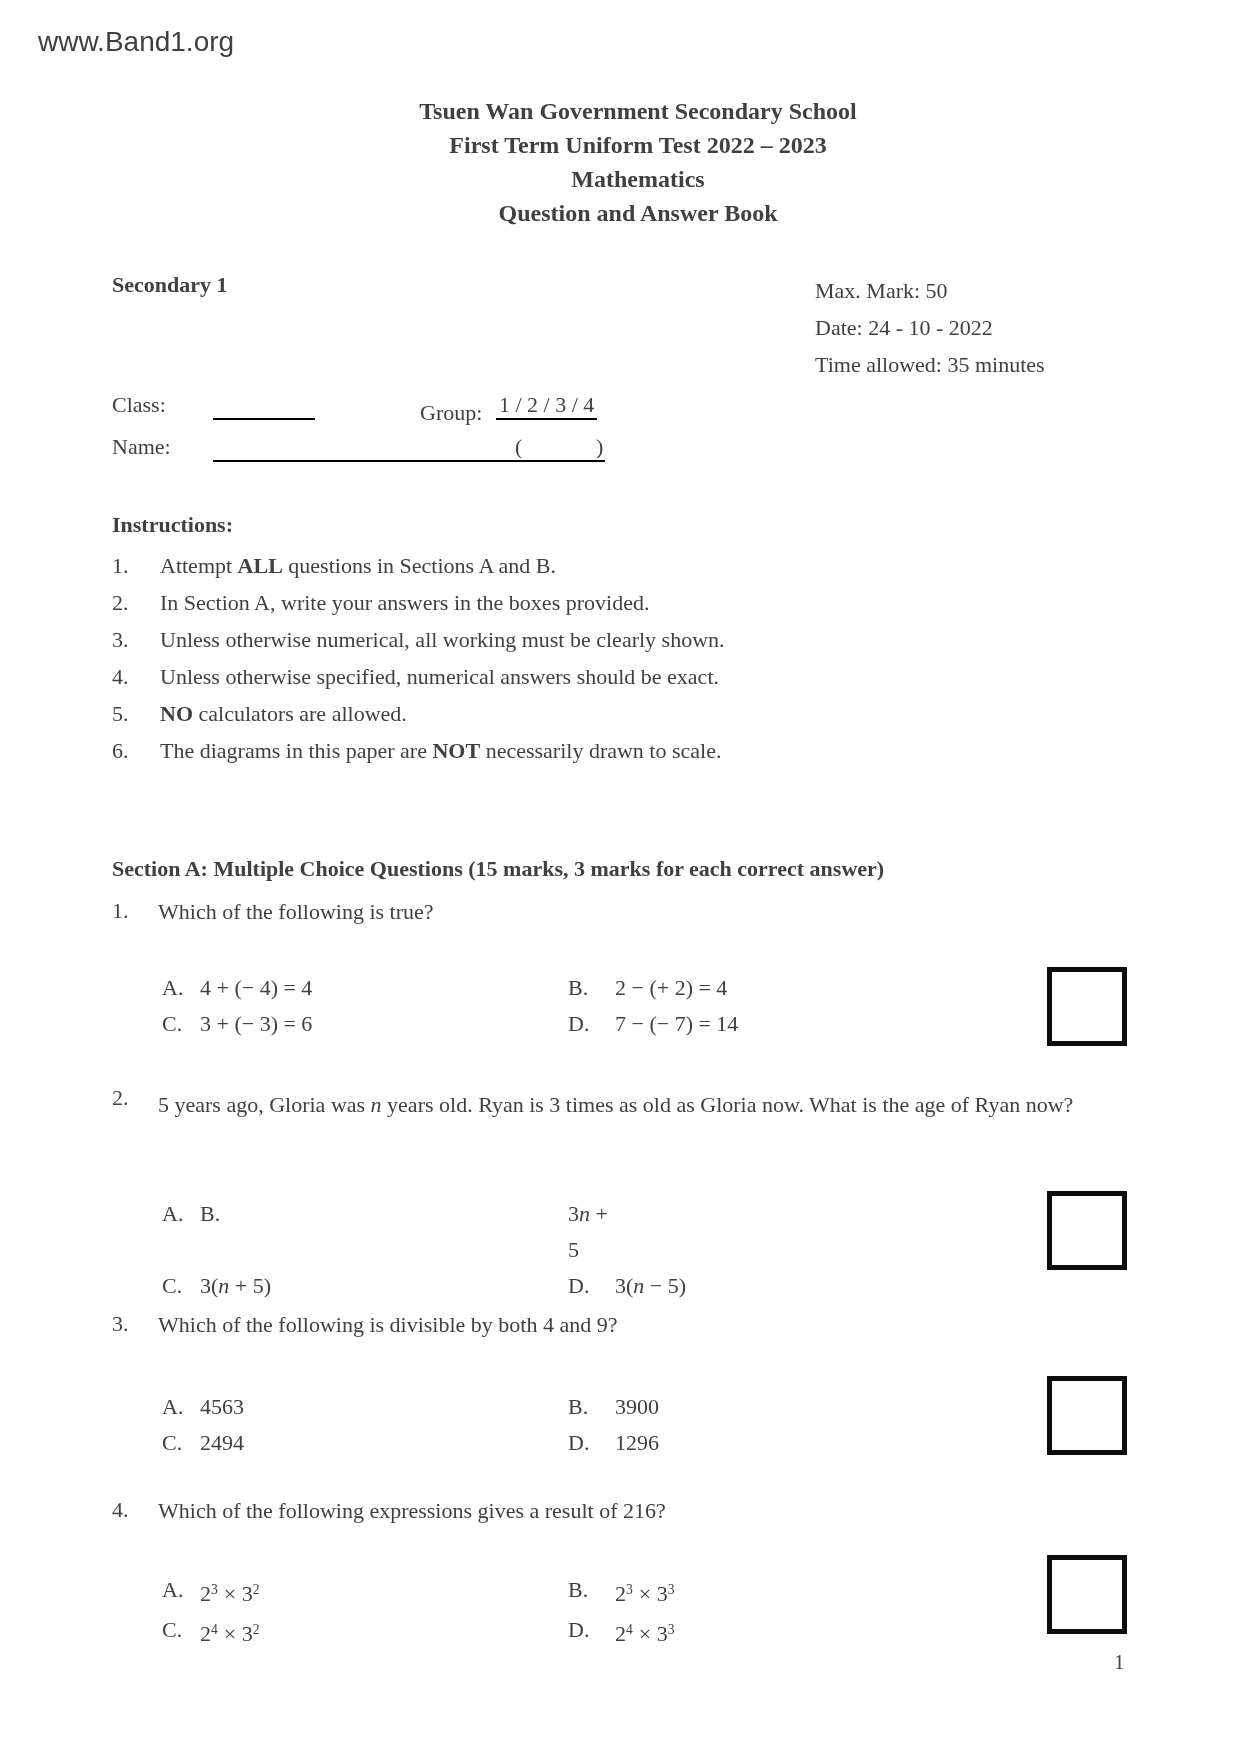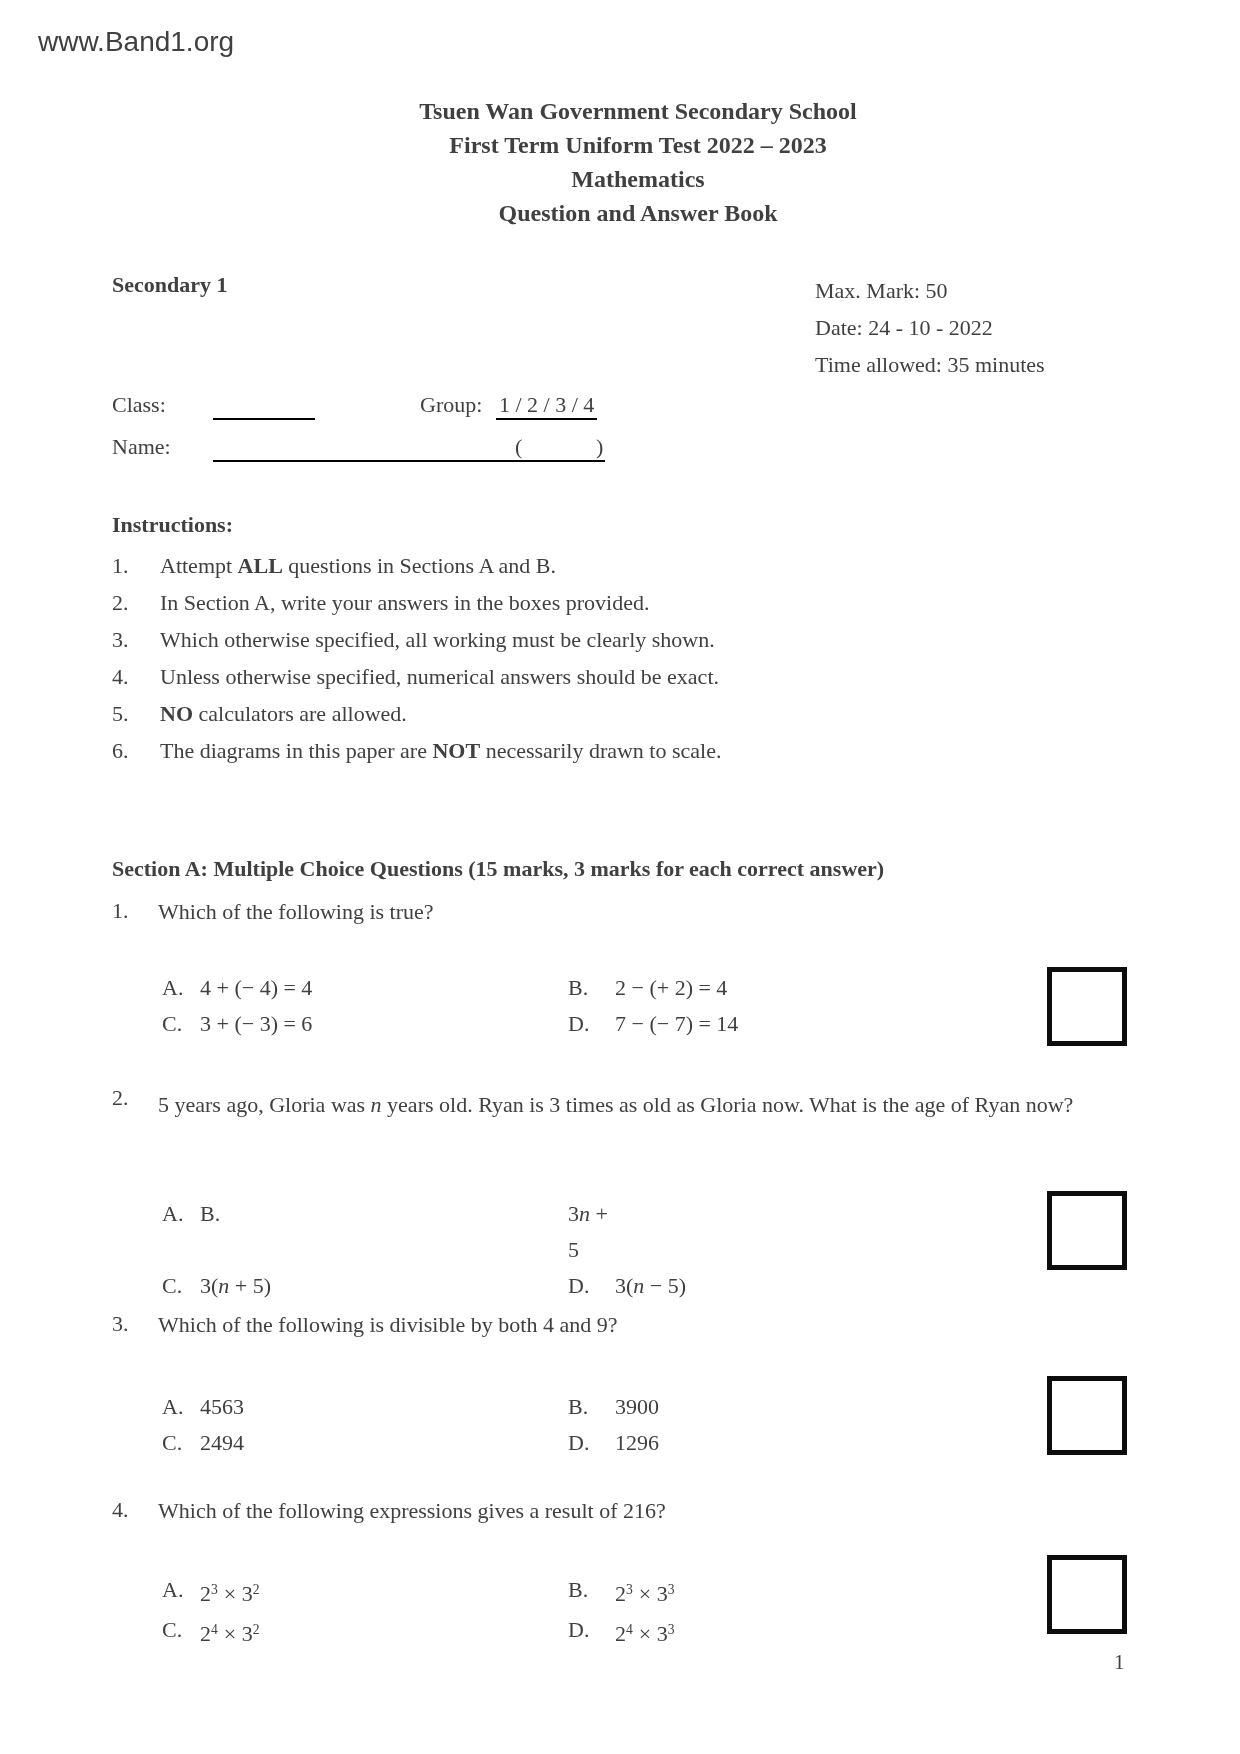--- a/index.html
+++ b/index.html
@@ -31,21 +31,21 @@
   }
 
   .info-left  { left: 112px; top: 272px; font-size: 22px; font-weight: bold; }
   .info-right { left: 815px; top: 272px; font-size: 22px; line-height: 37px; }
 
   .fill-row { font-size: 22px; height: 32px; }
   .class-row { left: 112px; top: 392px; width: 1016px; }
   .name-row  { left: 112px; top: 434px; width: 1016px; }
   .blank-line { border-bottom: 2px solid #000; height: 26px; }
   .class-blank { left: 101px; top: 0; width: 102px; }
-  .group-label { left: 308px; top: 0; }
+  .group-label { left: 308px; top: 8px; }
   .group-value { left: 384px; top: 0; border-bottom: 2px solid #000; padding: 0 3px; height: 26px; }
   .name-blank { left: 101px; top: 0; width: 392px; }
   .paren-open  { position: absolute; left: 302px; top: 0; }
   .paren-close { position: absolute; left: 383px; top: 0; }
 
   .instructions-heading { left: 112px; top: 512px; font-size: 22px; font-weight: bold; }
   .instructions { left: 112px; top: 547px; font-size: 22px; }
   .ins-row { display: flex; line-height: 37px; }
   .ins-num { width: 48px; flex: 0 0 48px; }
 
@@ -121,21 +121,21 @@
     </div>
     <div class="ins-row">
       <span class="ins-num">2.</span>
       <span><span>In Section A, write your answers in the boxes provided.</span></span>
     </div>
     <div class="ins-row">
       <span class="ins-num"></span>
     </div>
     <div class="ins-row">
       <span class="ins-num">3.</span>
-      <span><span>Which otherwise specified, all working must be clearly shown.</span></span>
+      <span><span>Unless otherwise numerical, all working must be clearly shown.</span></span>
     </div>
     <div class="ins-row">
       <span class="ins-num">4.</span>
       <span><span>Unless otherwise specified, numerical answers should be exact.</span></span>
     </div>
     <div class="ins-row">
       <span class="ins-num">5.</span>
       <span><span class="seg-b">NO</span><span> calculators are allowed.</span></span>
     </div>
     <div class="ins-row">

